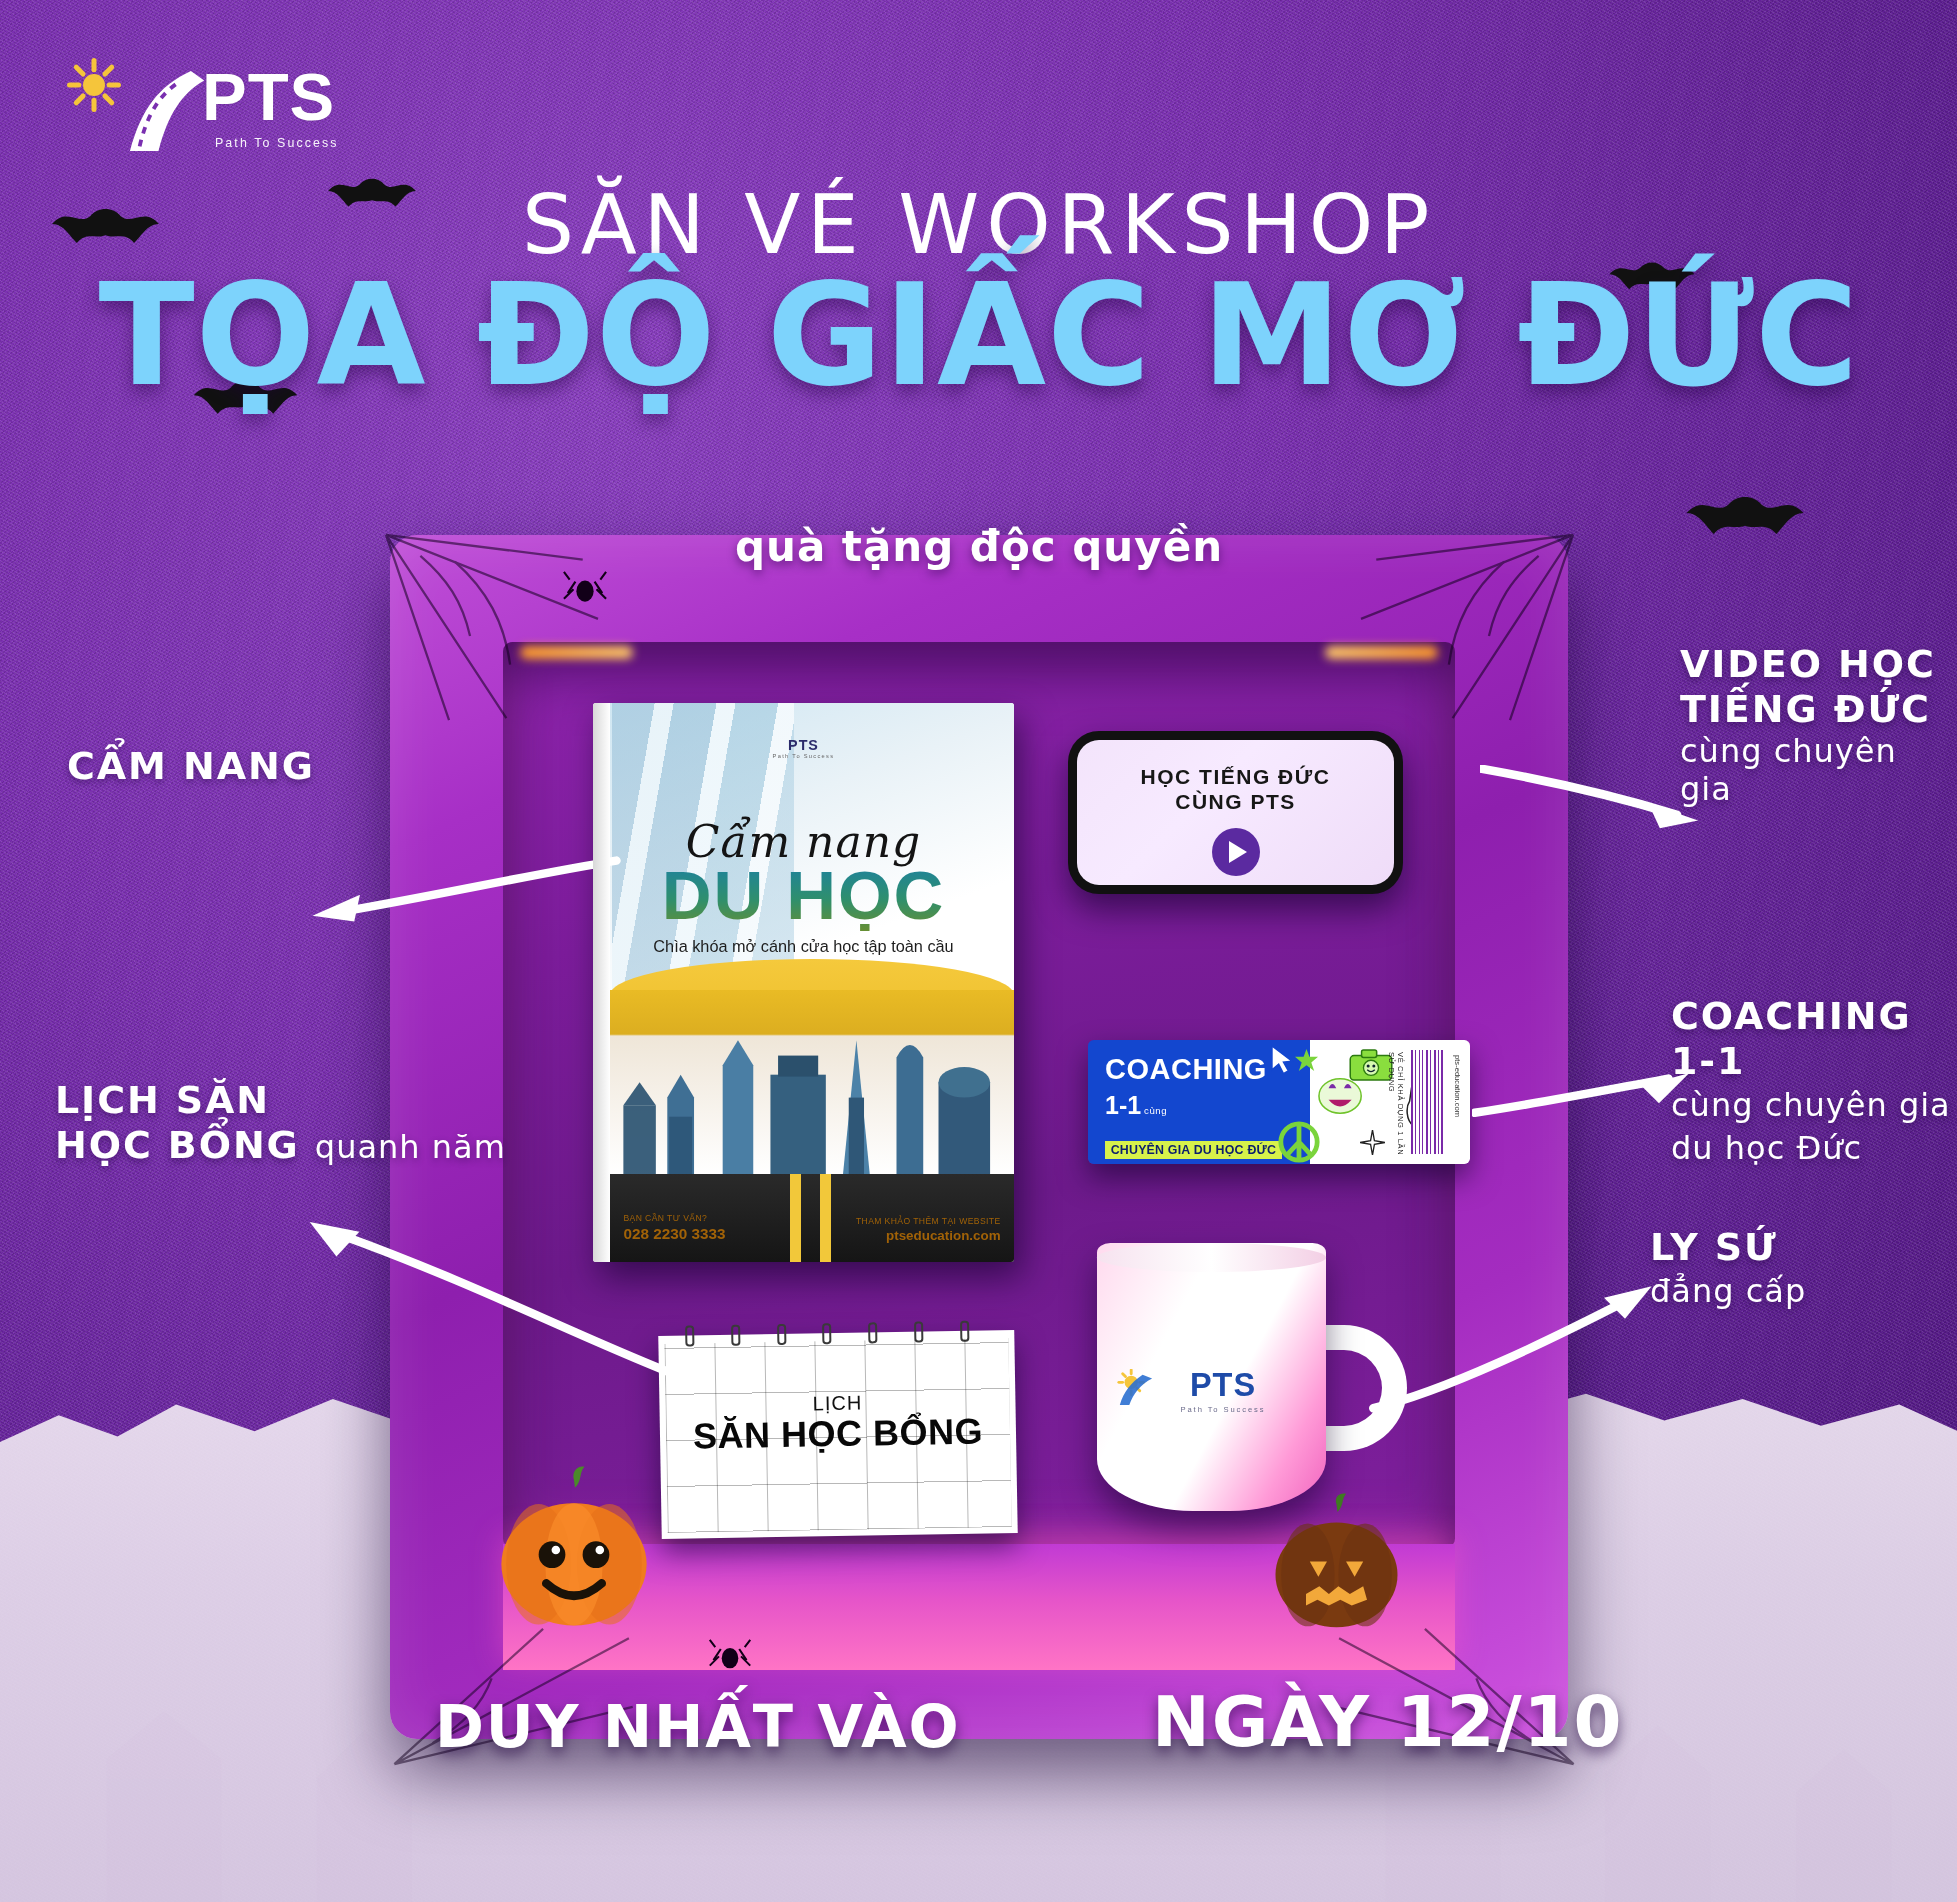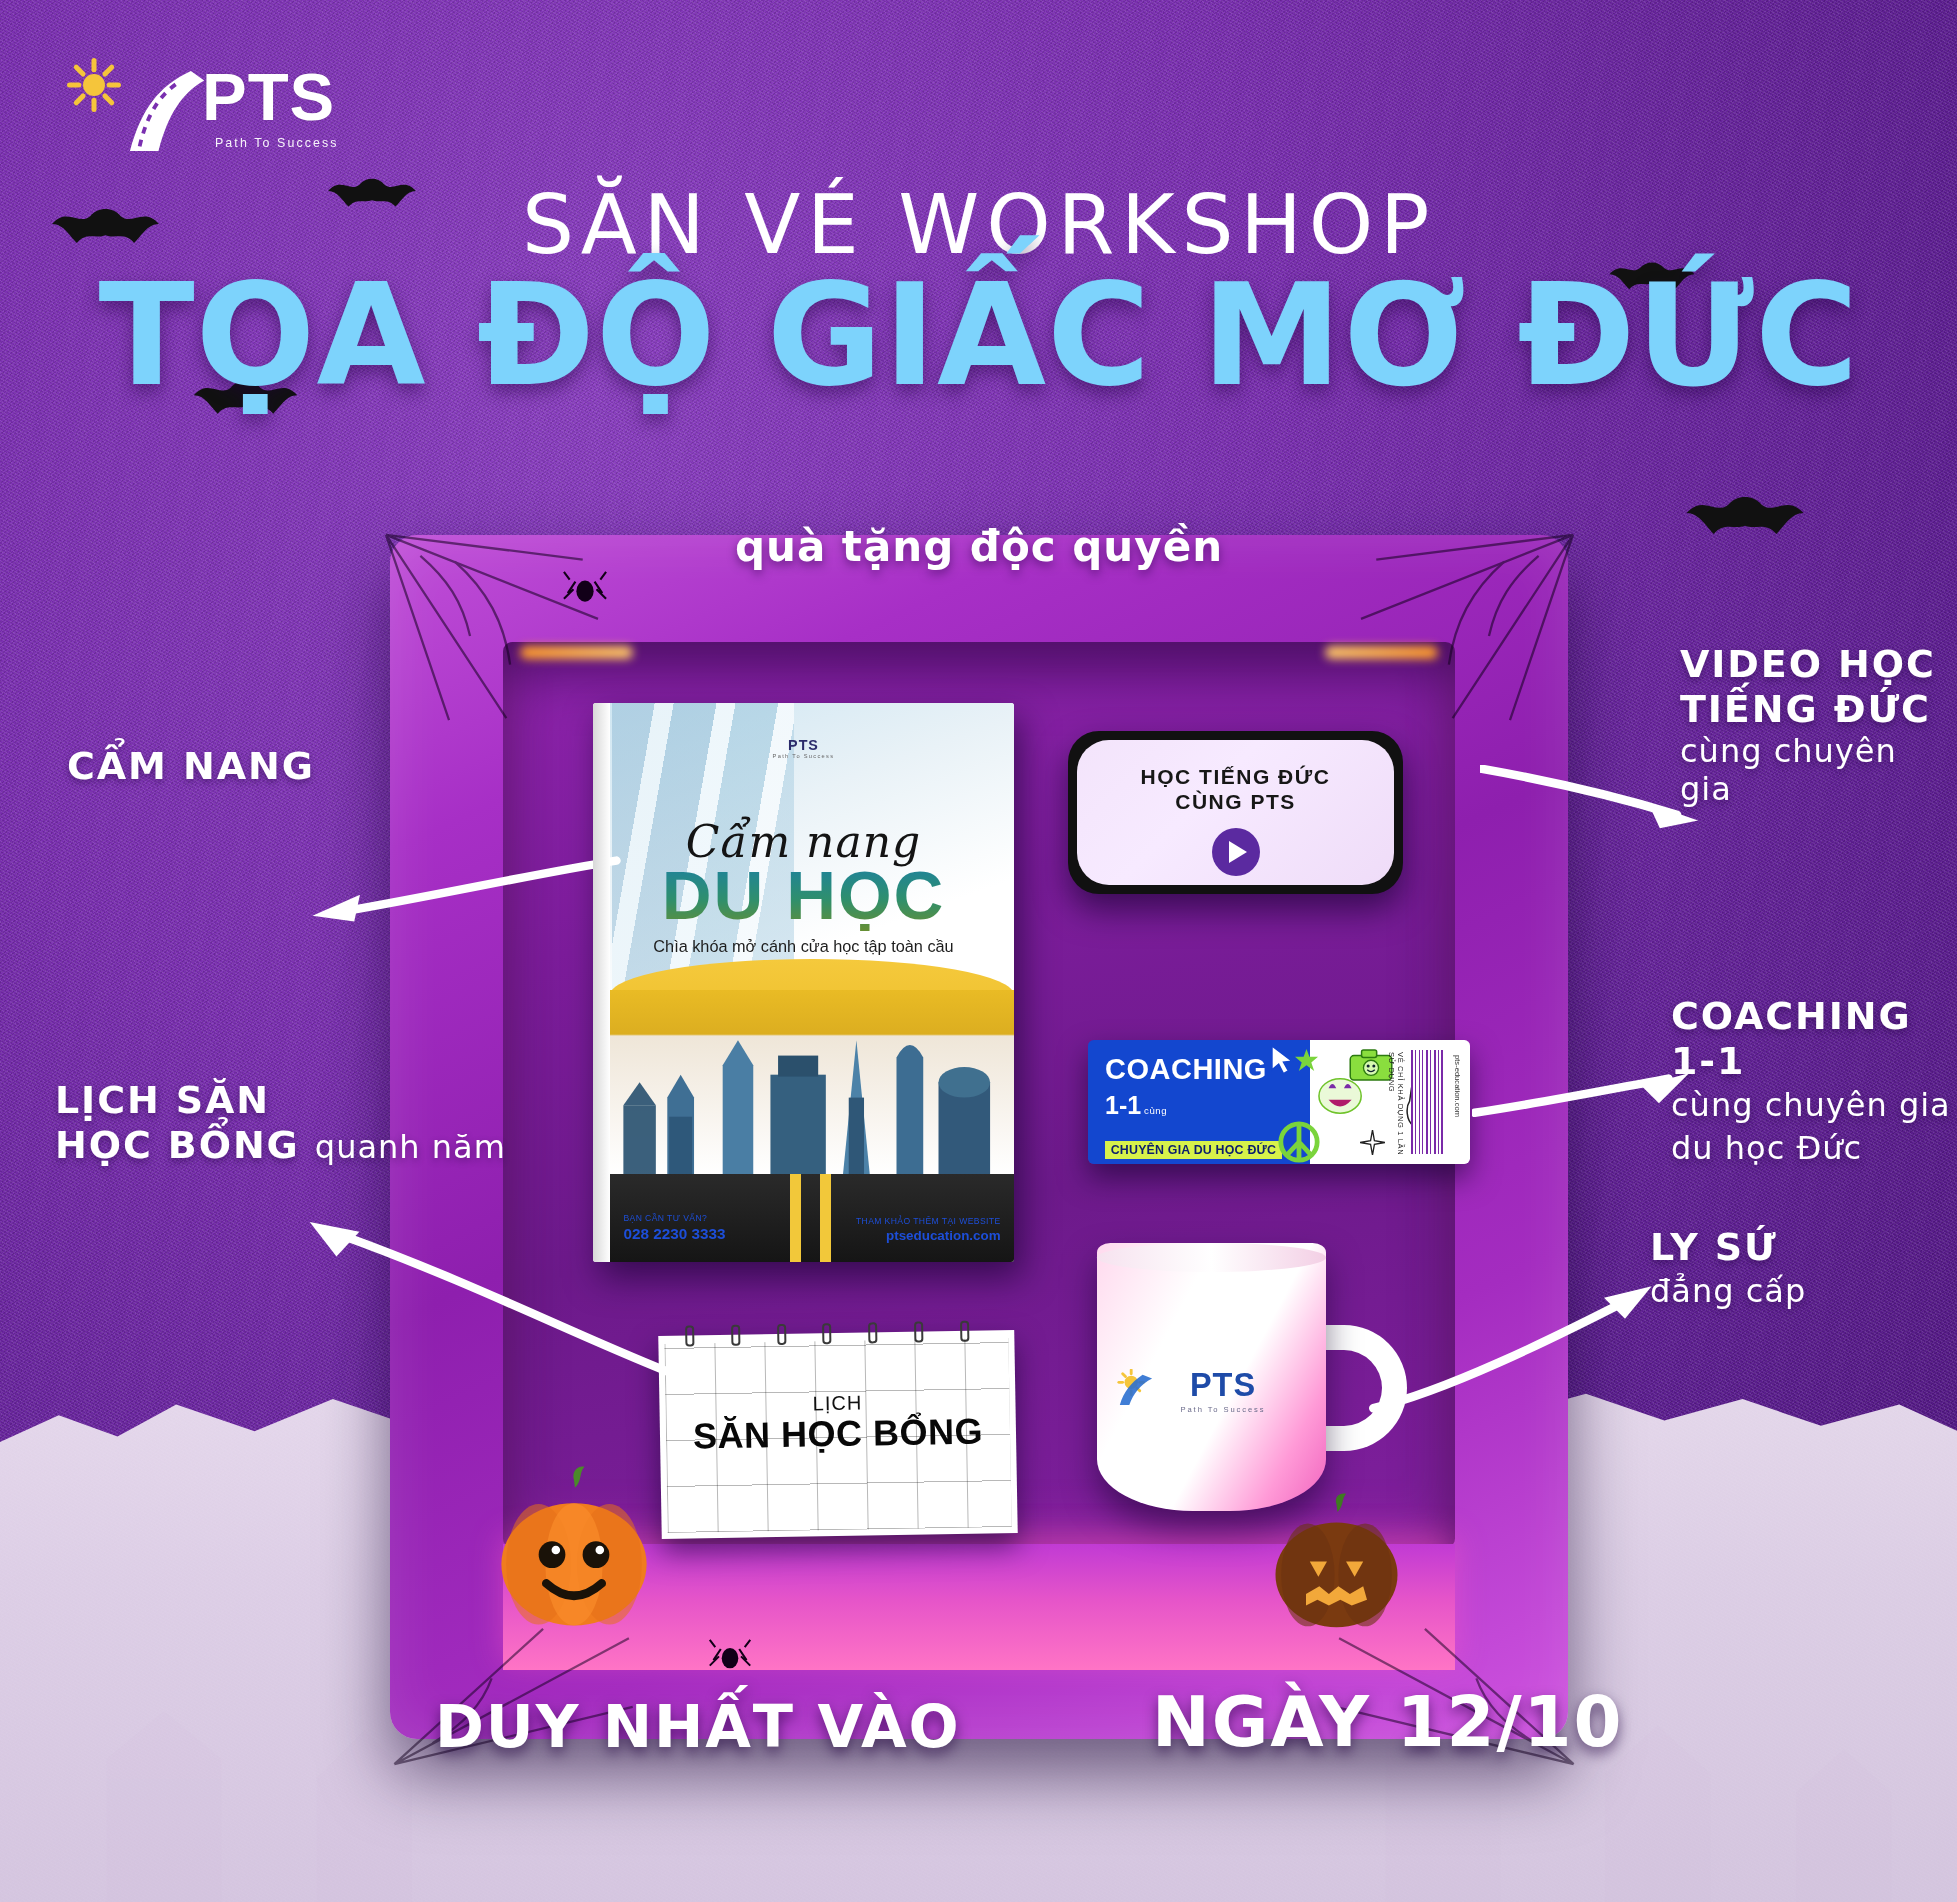--- a/index.html
+++ b/index.html
@@ -164,35 +164,35 @@
     overflow:hidden;
   }
   #book .road {
     position:absolute; left:17px; right:0; bottom:0; height:88px;
     background:linear-gradient(180deg,#2a2a2a,#151515);
   }
   #book .lane {
     position:absolute; bottom:0; width:10.5px; height:88px;
     background:#f2c83a;
   }
-  #book .bookfoot { position:absolute; bottom:0; left:17px; right:0; height:88px; color:#1d4ed8; }
+  #book .bookfoot { position:absolute; bottom:0; left:17px; right:0; height:88px; color:#a16207; }
   #book .bf-l { position:absolute; left:13.4px; bottom:19px; }
   #book .bf-r { position:absolute; right:13.4px; bottom:19px; text-align:right; }
   #book .bf-top { font-size:8.6px; letter-spacing:0.4px; }
   #book .bf-big { font-size:15.3px; font-weight:bold; margin-top:1.9px; }
   #book .bf-r .bf-big { font-size:13.4px; }
 
   
   #phone {
     position:absolute; left:1068px; top:731px; width:335px; height:163px;
     background:#111; border-radius:31px; padding:8.6px;
     box-shadow:0 15.3px 32.5px rgba(15,0,40,.6);
   }
   #phone .screen {
-    width:100%; height:100%; border-radius:32px;
+    width:100%; height:100%; border-radius:22px;
     background:linear-gradient(135deg,#f3e4fb 0%, #f7eaff 40%, #efdcf8 100%);
     position:relative; overflow:hidden;
   }
   #phone .t1, #phone .t2 {
     position:absolute; left:0; width:100%; text-align:center;
     font-weight:bold; color:#171717; letter-spacing:1.5px; font-size:21px;
   }
   #phone .t1 { top:25px; }
   #phone .t2 { top:50px; }
   #phone .play {

